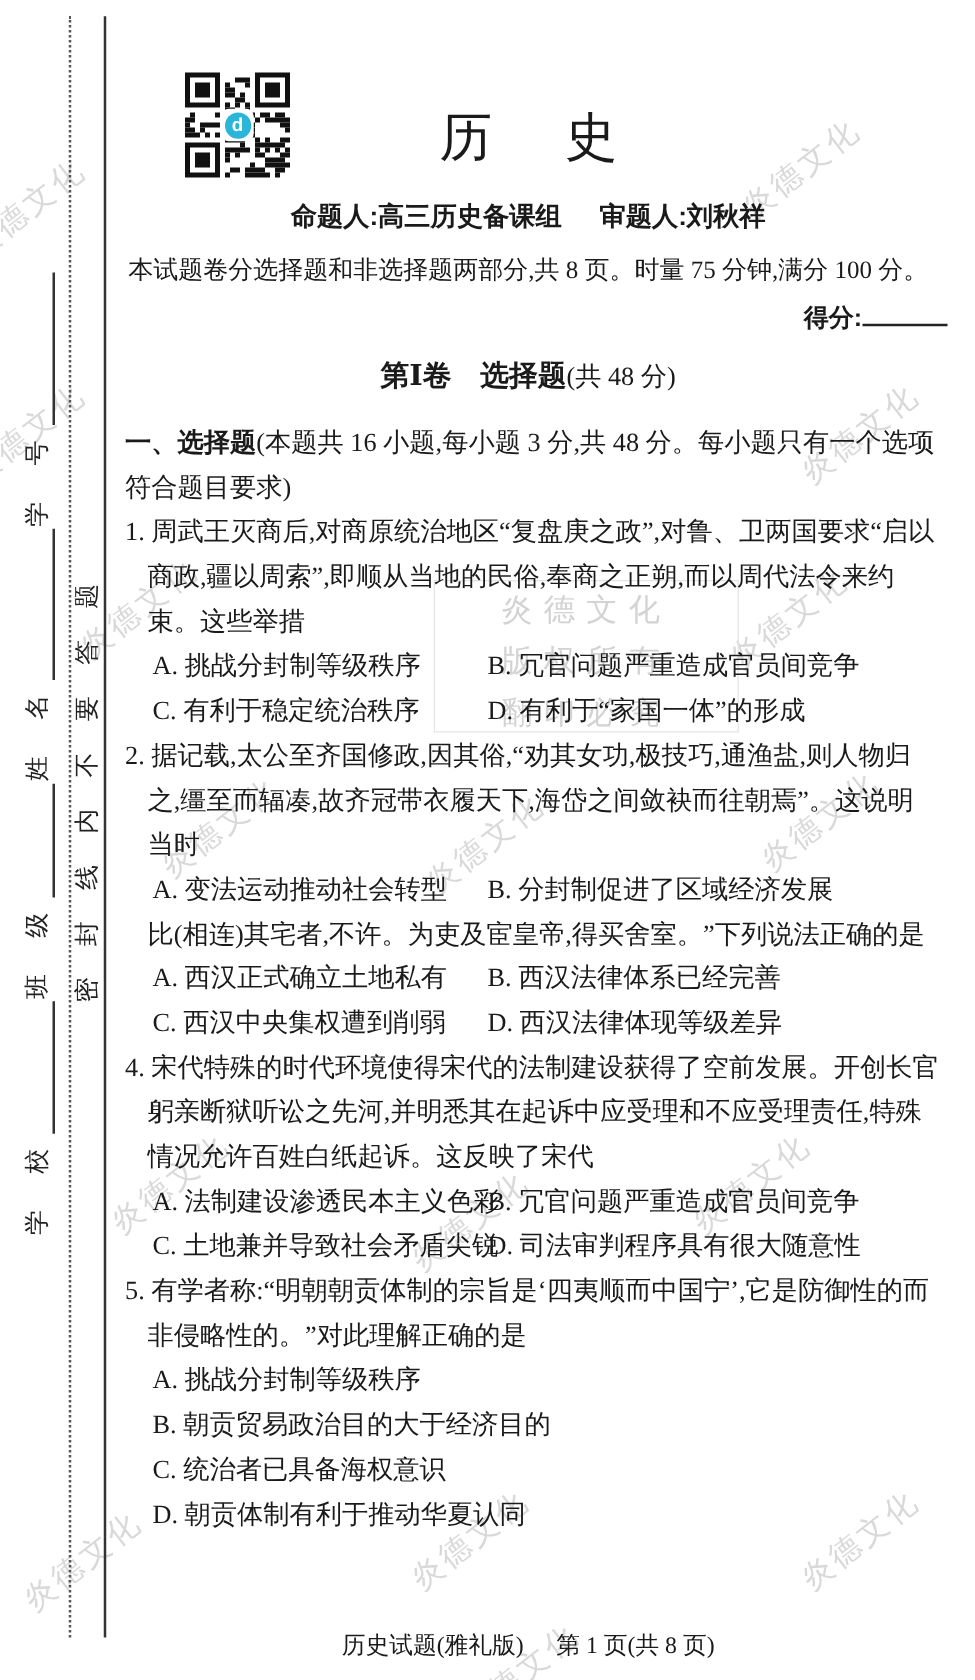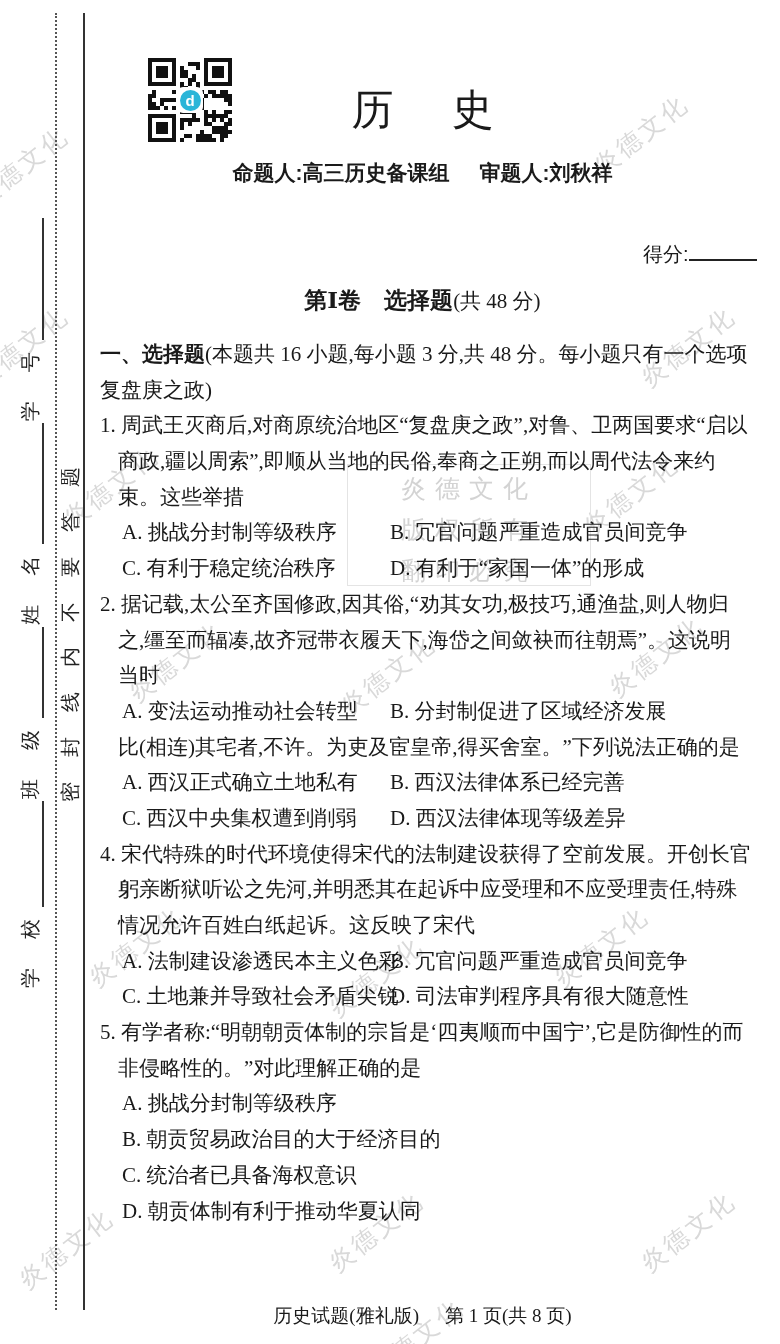--- a/index.html
+++ b/index.html
@@ -45,21 +45,21 @@
   .center-col{position:absolute;left:100px;width:645px;text-align:center;z-index:2;}
   .header-title{top:22px;font-size:26px;white-space:nowrap;}
   .header-title .brand{font-weight:bold;font-size:28px;letter-spacing:1px;}
   .subject-title{top:82px;font-size:42px;letter-spacing:0;}
   .subject-title .gap{display:inline-block;width:58px;}
   .setter-line{top:159px;font-size:21px;font-weight:bold;
     font-family:"Liberation Sans","DejaVu Sans",sans-serif;white-space:nowrap;}
   .setter-line .sp{display:inline-block;width:30px;}
   .intro-line{top:202px;font-size:20px;white-space:nowrap;}
   .score-line{position:absolute;left:643px;top:239px;z-index:2;font-size:20px;
-    font-weight:normal;font-family:"Liberation Sans","DejaVu Sans",sans-serif;white-space:nowrap;}
+    font-weight:bold;font-family:"Liberation Sans","DejaVu Sans",sans-serif;white-space:nowrap;}
   .score-blank{display:inline-block;width:68px;height:20px;border-bottom:2px solid #222;}
   .volume-heading{top:285px;font-size:21px;white-space:nowrap;}
   .volume-heading .vb{font-weight:bold;font-size:23px;}
   
   .qr{position:absolute;left:148px;top:58px;width:84px;height:84px;z-index:2;background:#fff;}
   .qr .cell{position:absolute;width:4px;height:4px;background:#111;}
   .qr .finder{position:absolute;width:28px;height:28px;background:#111;}
   .qr .finder::before{content:"";position:absolute;left:4px;top:4px;width:20px;height:20px;background:#fff;}
   .qr .finder::after{content:"";position:absolute;left:8px;top:8px;width:12px;height:12px;background:#111;}
   .qr .logo{position:absolute;left:29px;top:29px;width:26px;height:26px;background:#fff;
@@ -256,34 +256,35 @@
     </div>
 
   <div class="center-col subject-title">
     <span>历</span><span class="gap"></span><span>史</span>
   </div>
 
   <div class="center-col setter-line">
     <span>命题人:高三历史备课组</span><span class="sp"></span><span>审题人:刘秋祥</span>
   </div>
 
+  <div class="center-col intro-line">本试题卷分选择题和非选择题两部分,共 8 页。时量 75 分钟,满分 100 分。</div>
 
   <div class="score-line">
     <span>得分:</span><span class="score-blank"></span>
   </div>
 
   <div class="center-col volume-heading">
     <span class="vb">第Ⅰ卷　选择题</span><span>(共 48 分)</span>
   </div>
 
   <div class="content">
     <div class="line">
       <span class="bold">一、选择题</span><span>(本题共 16 小题,每小题 3 分,共 48 分。每小题只有一个选项</span>
     </div>
-    <div class="line">复盘庚之政)</div>
+    <div class="line">符合题目要求)</div>
     <div id="questions">
         <div class="line q-first">1. 周武王灭商后,对商原统治地区“复盘庚之政”,对鲁、卫两国要求“启以</div>
         <div class="line q-cont">商政,疆以周索”,即顺从当地的民俗,奉商之正朔,而以周代法令来约</div>
         <div class="line q-cont">束。这些举措</div>
         <div class="line opt-row"><span class="col1">A. 挑战分封制等级秩序</span><span>B. 冗官问题严重造成官员间竞争</span></div>
         <div class="line opt-row"><span class="col1">C. 有利于稳定统治秩序</span><span>D. 有利于“家国一体”的形成</span></div>
         <div class="line q-first">2. 据记载,太公至齐国修政,因其俗,“劝其女功,极技巧,通渔盐,则人物归</div>
         <div class="line q-cont">之,缰至而辐凑,故齐冠带衣履天下,海岱之间敛袂而往朝焉”。这说明</div>
         <div class="line q-cont">当时</div>
         <div class="line opt-row"><span class="col1">A. 变法运动推动社会转型</span><span>B. 分封制促进了区域经济发展</span></div>

